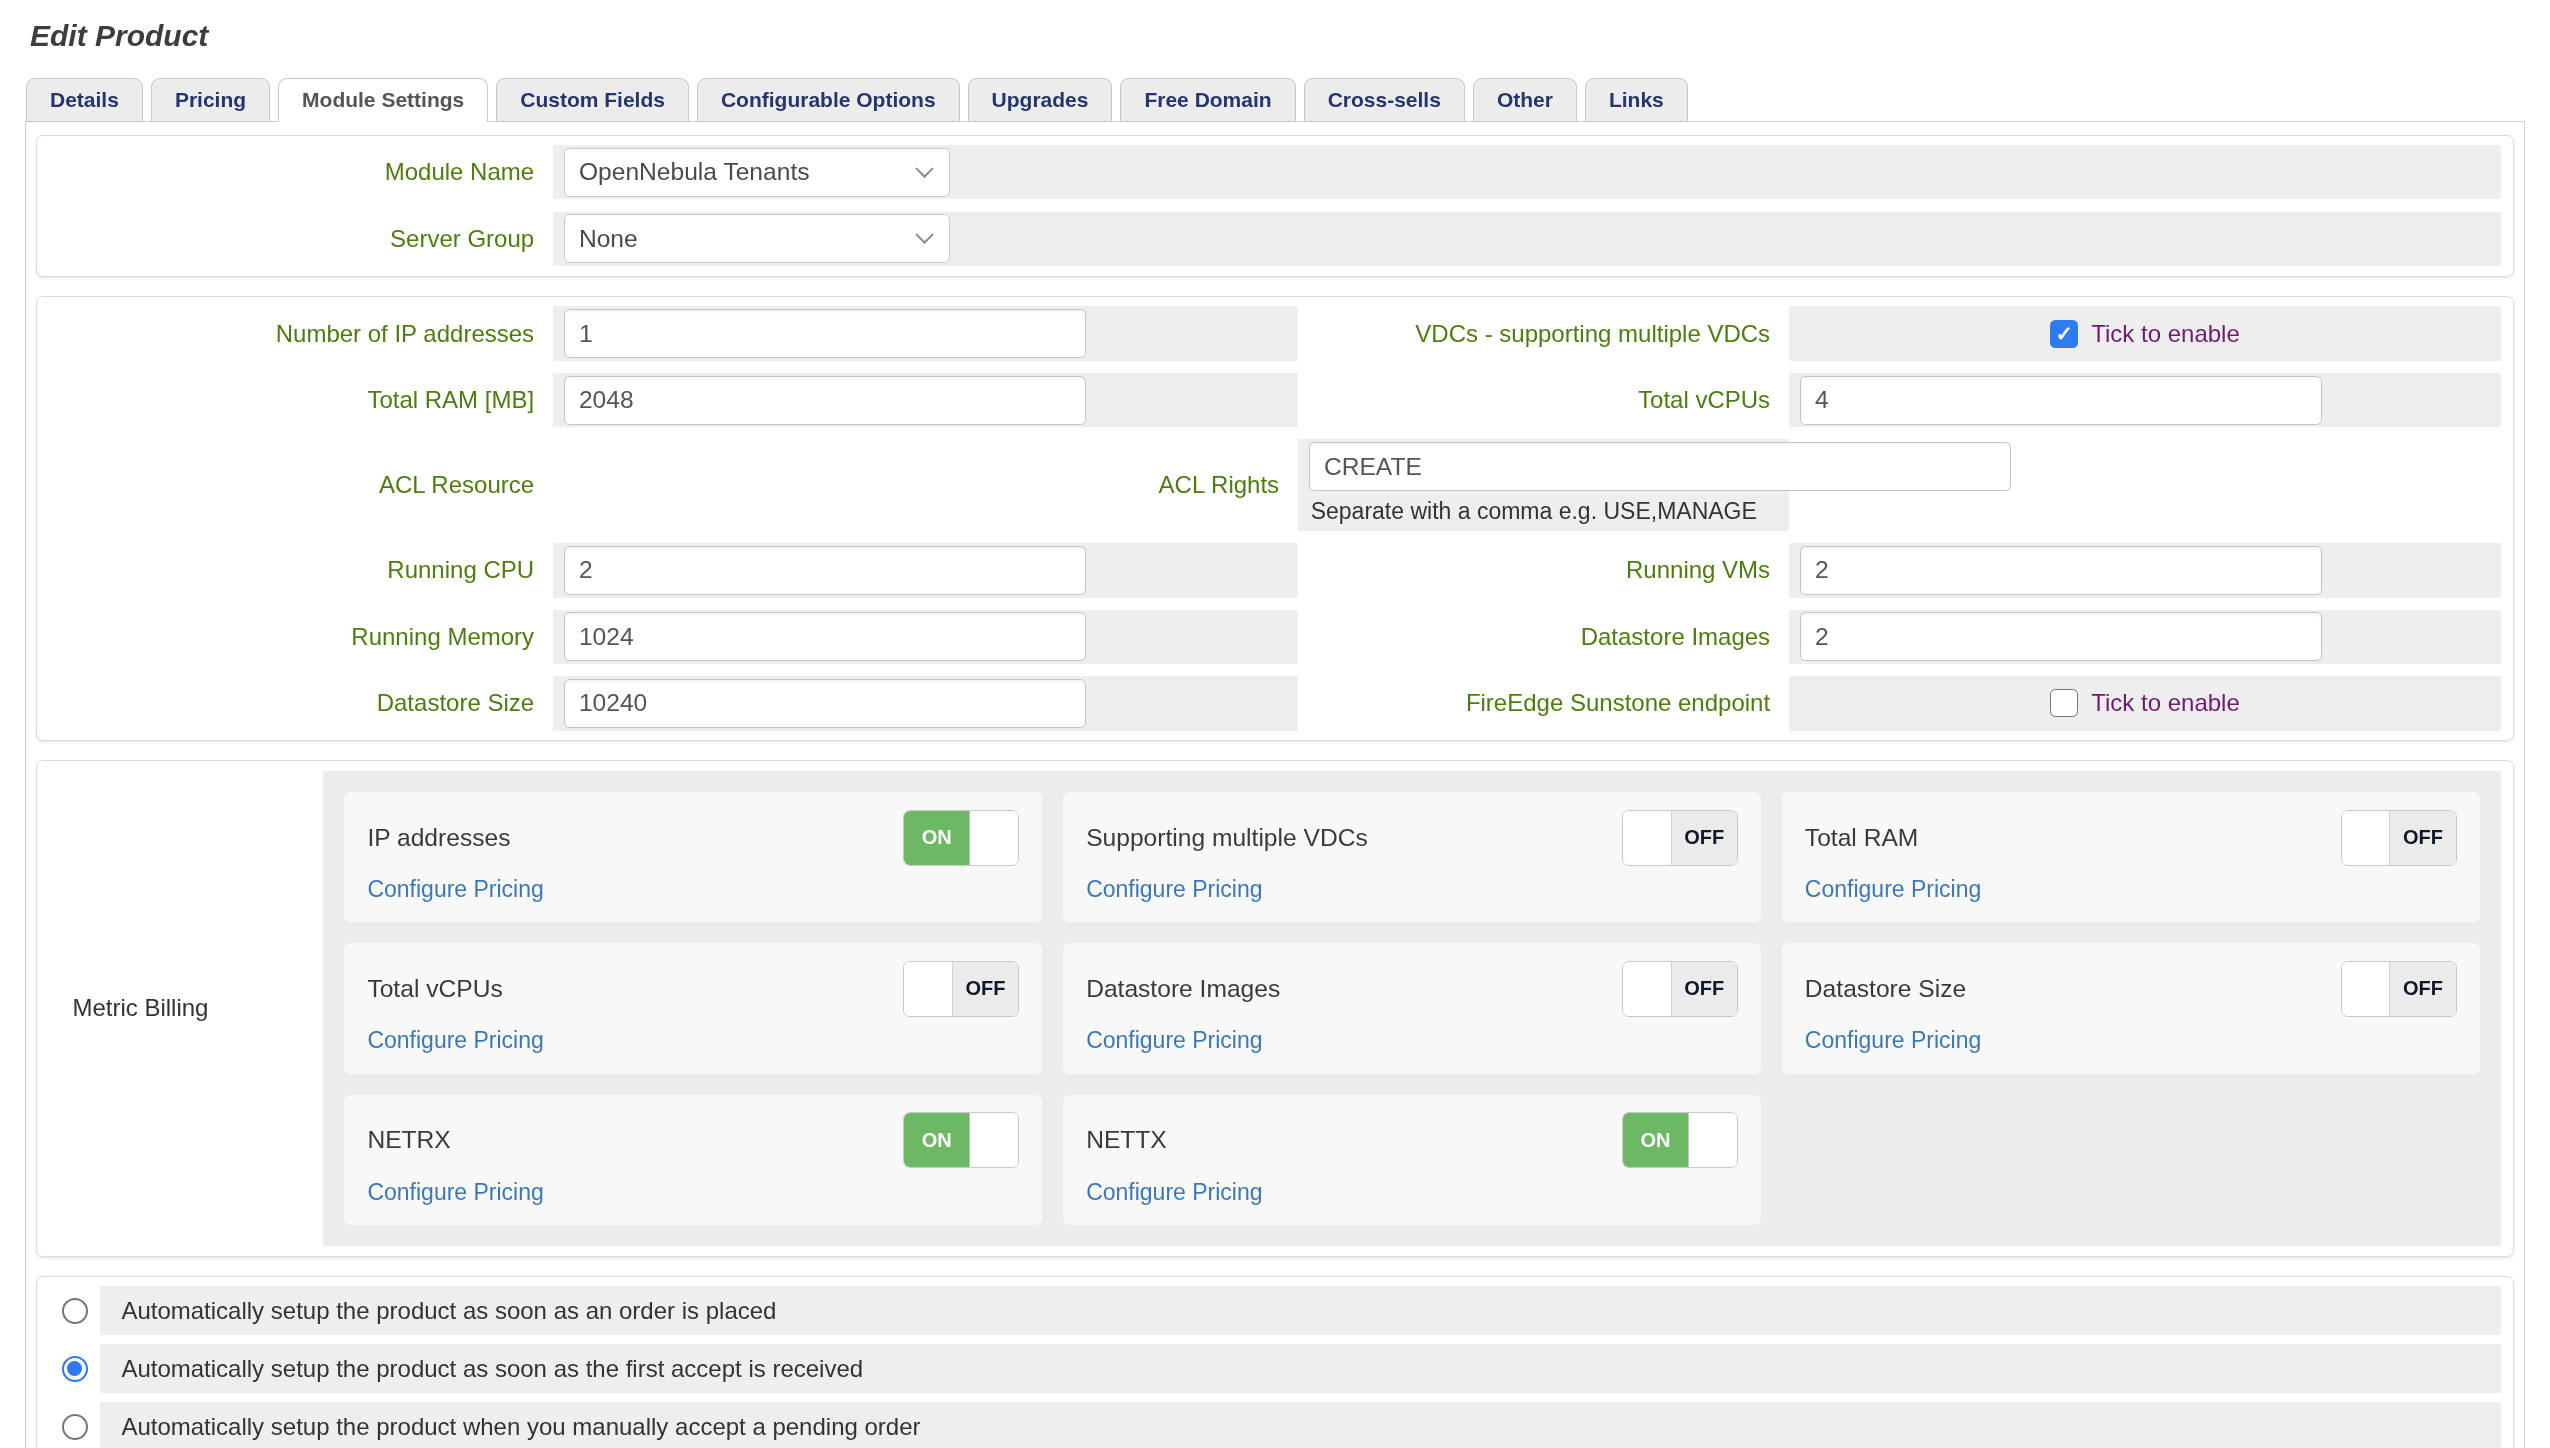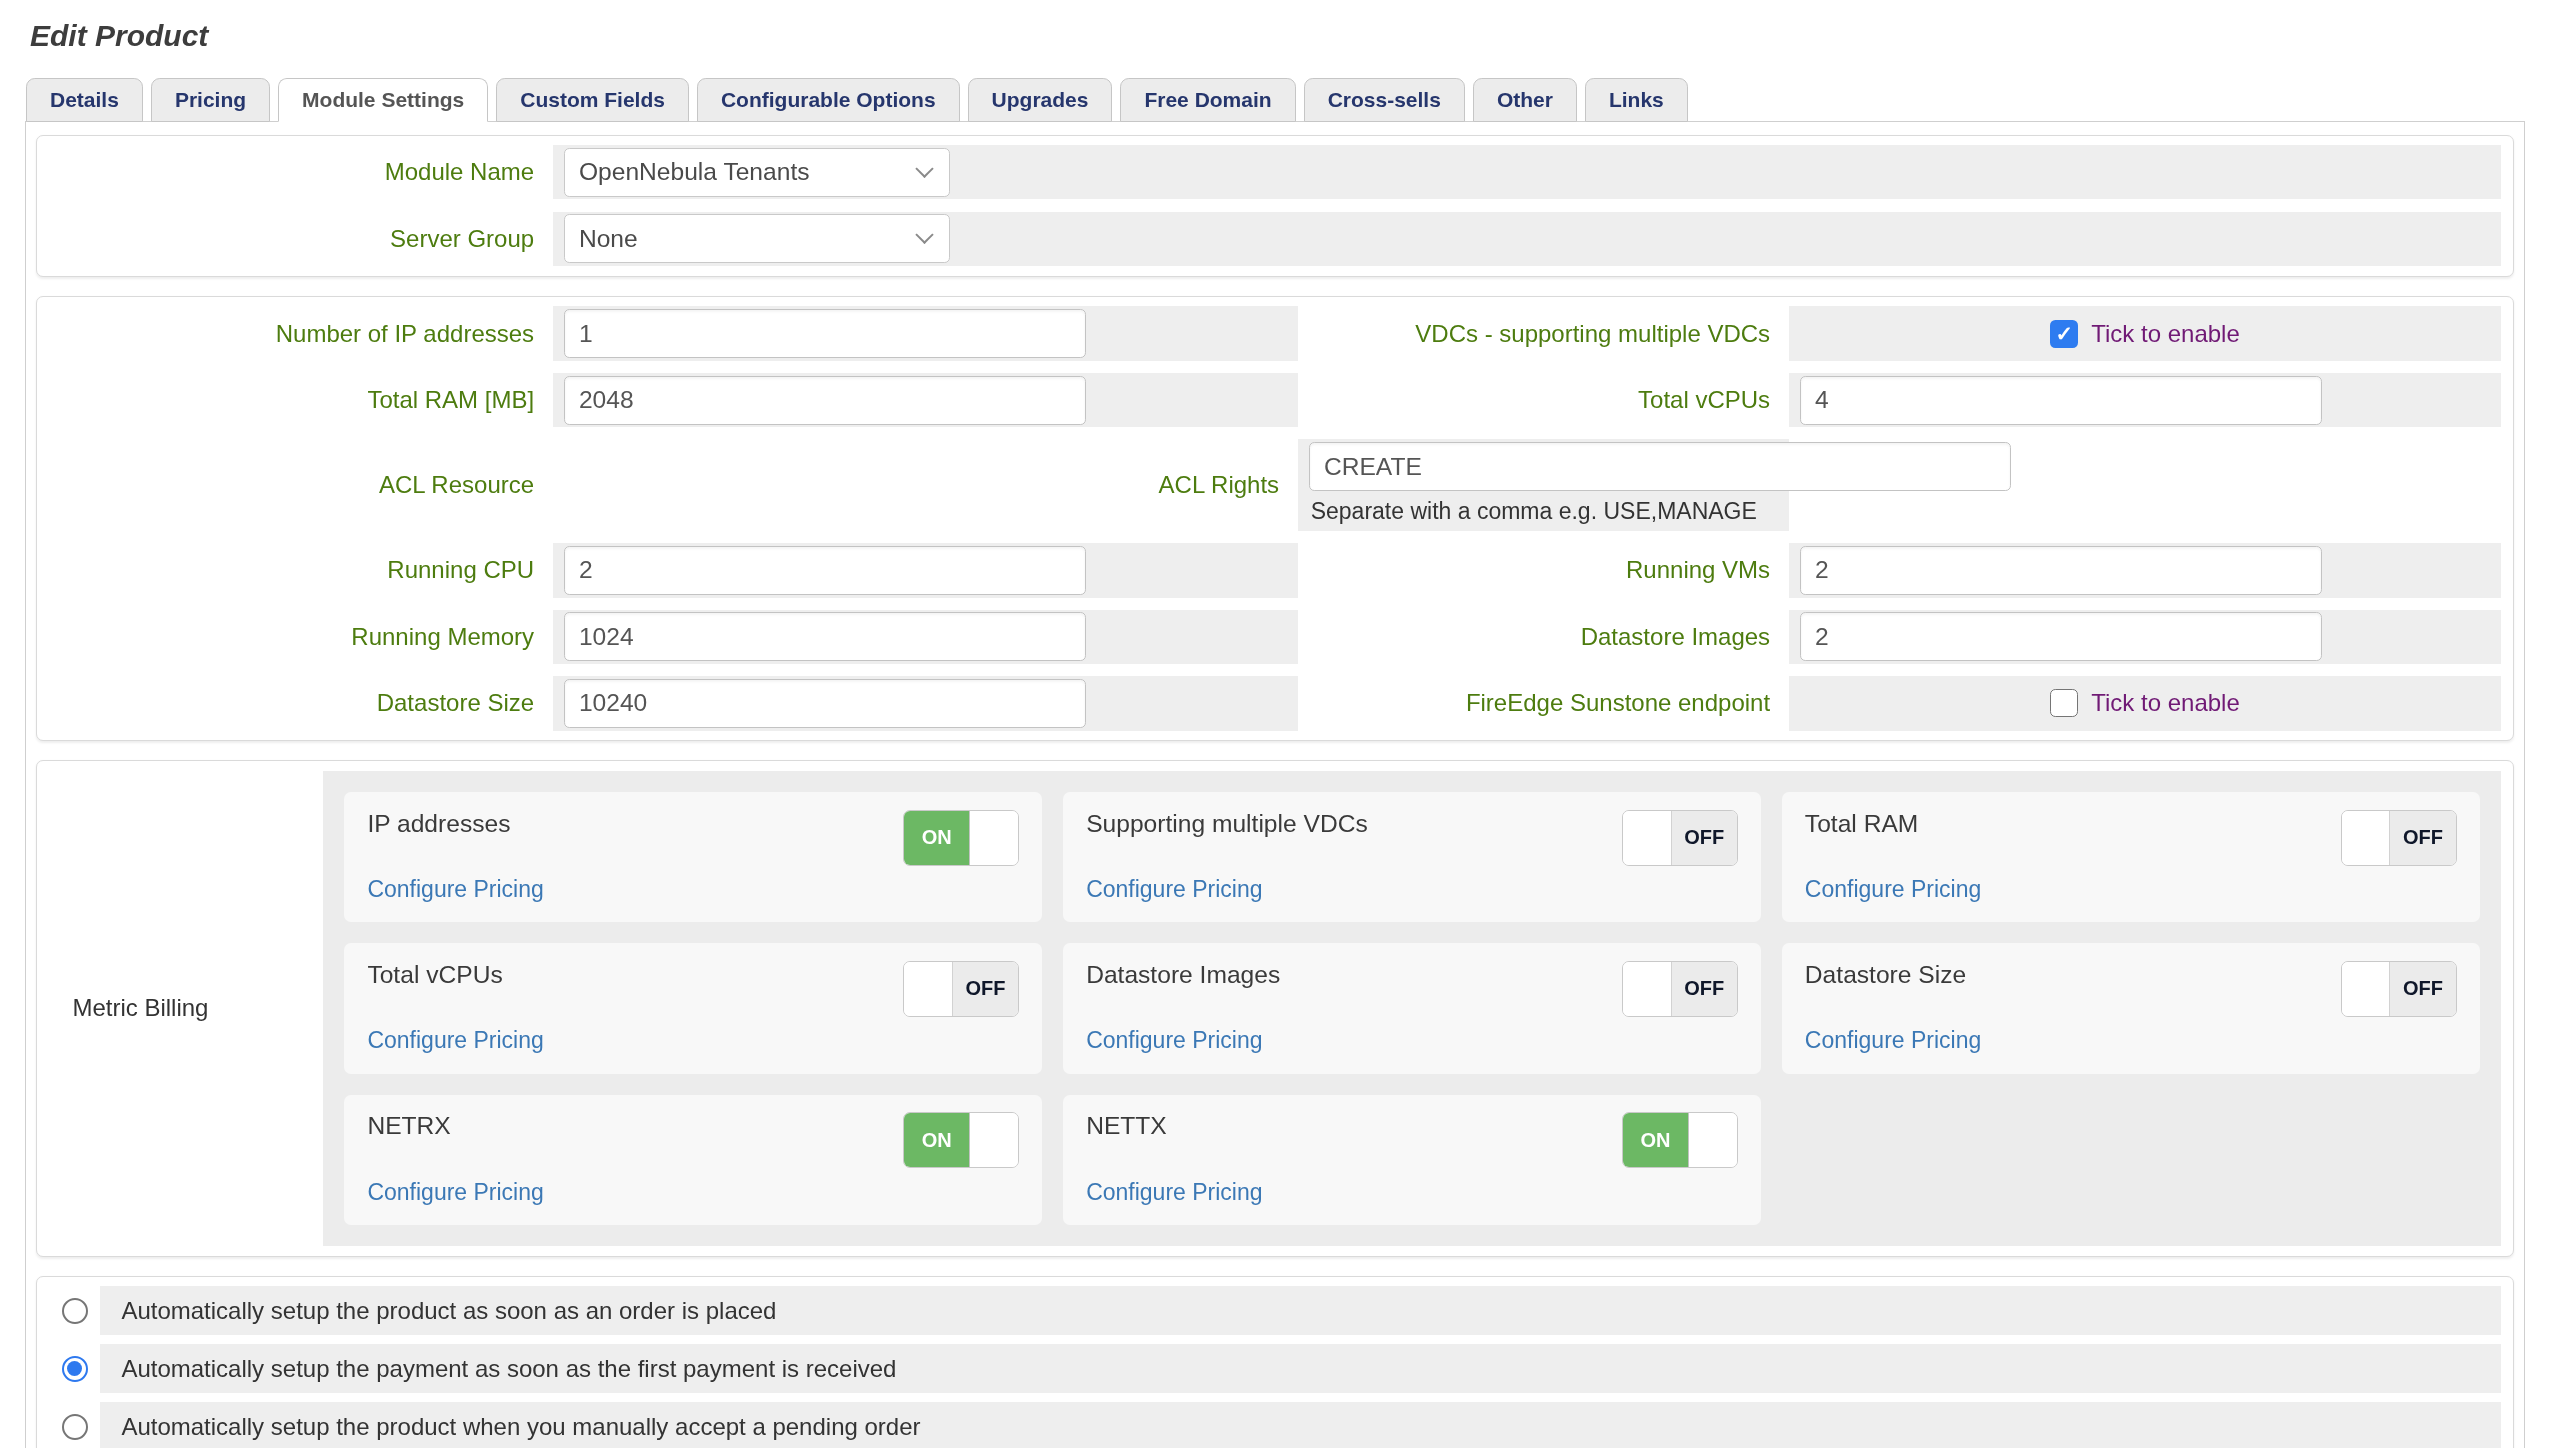--- a/index.html
+++ b/index.html
@@ -92,21 +92,21 @@
 
   
   .row-metric { display: grid; grid-template-columns: 274px 1fr; }
   .mb-label { display: flex; align-items: center; padding-left: 23px; font-size: 24px; color: #333; background: #fff; }
   .mb-area {
     background: #ececec; padding: 21px;
     display: grid; grid-template-columns: repeat(3, 1fr); gap: 21px;
   }
   .card { background: #f8f8f8; border-radius: 7px; padding: 17.5px 23px 19.3px; }
   .card.empty { background: transparent; }
-  .card-top { display: flex; align-items: flex-start; justify-content: space-between; }
+  .card-top { display: flex; align-items: center; justify-content: space-between; }
   .card-title { font-size: 24.6px; color: #3a3a3a; }
   .link { font-size: 23px; color: #3b78b5; margin-top: 10.5px; display: inline-block; text-decoration: none; cursor: pointer; }
 
   
   .toggle {
     width: 116px; height: 56px; border: 0.9px solid #c9c9c9; border-radius: 7px;
     display: flex; overflow: hidden; background: #fff; cursor: pointer; flex: 0 0 116px;
   }
   .toggle .seg {
     flex: 0 0 58%; display: flex; align-items: center; justify-content: center;
@@ -352,21 +352,21 @@
       <div class="row-radio">
         <div class="radio-cell">
             <span class="radio"></span>
           </div>
         <div class="radio-text">Automatically setup the product as soon as an order is placed</div>
       </div>
       <div class="row-radio">
         <div class="radio-cell">
             <span class="radio selected"></span>
           </div>
-        <div class="radio-text">Automatically setup the payment as soon as the first payment is received</div>
+        <div class="radio-text">Automatically setup the product as soon as the first accept is received</div>
       </div>
       <div class="row-radio">
         <div class="radio-cell">
             <span class="radio"></span>
           </div>
         <div class="radio-text">Automatically setup the product when you manually accept a pending order</div>
       </div>
       <div class="row-radio">
         <div class="radio-cell">
             <span class="radio"></span>

